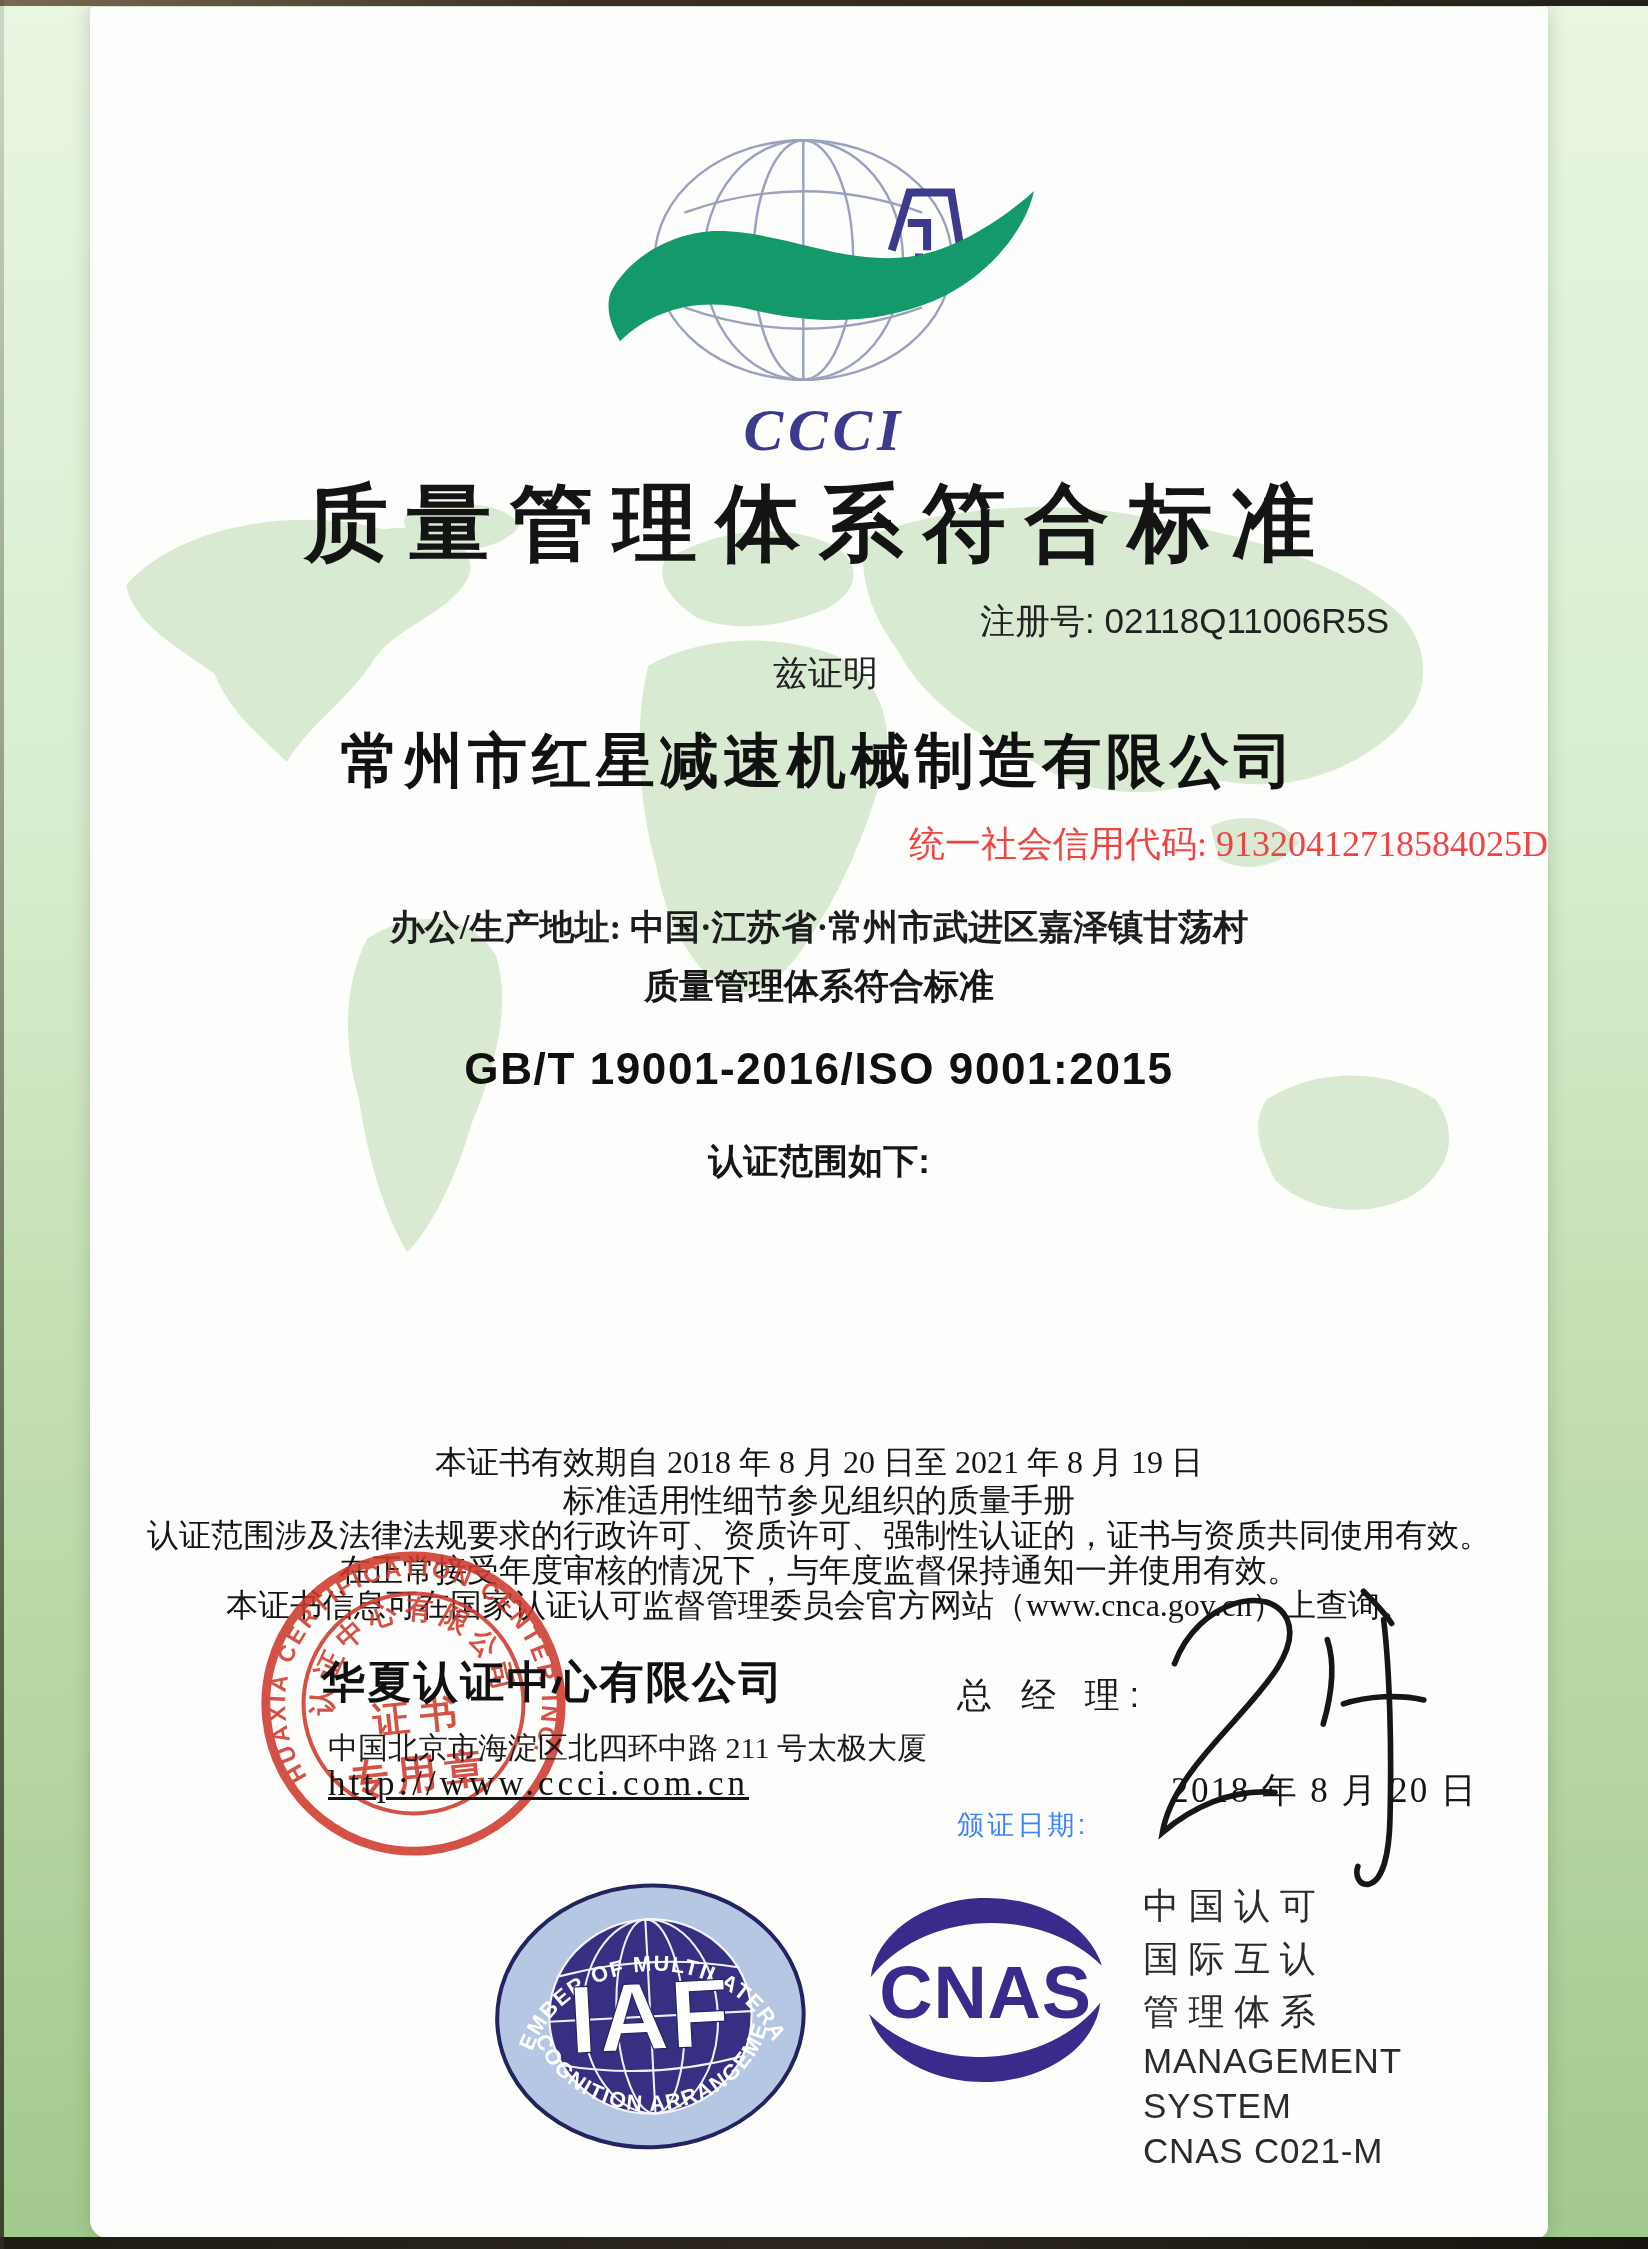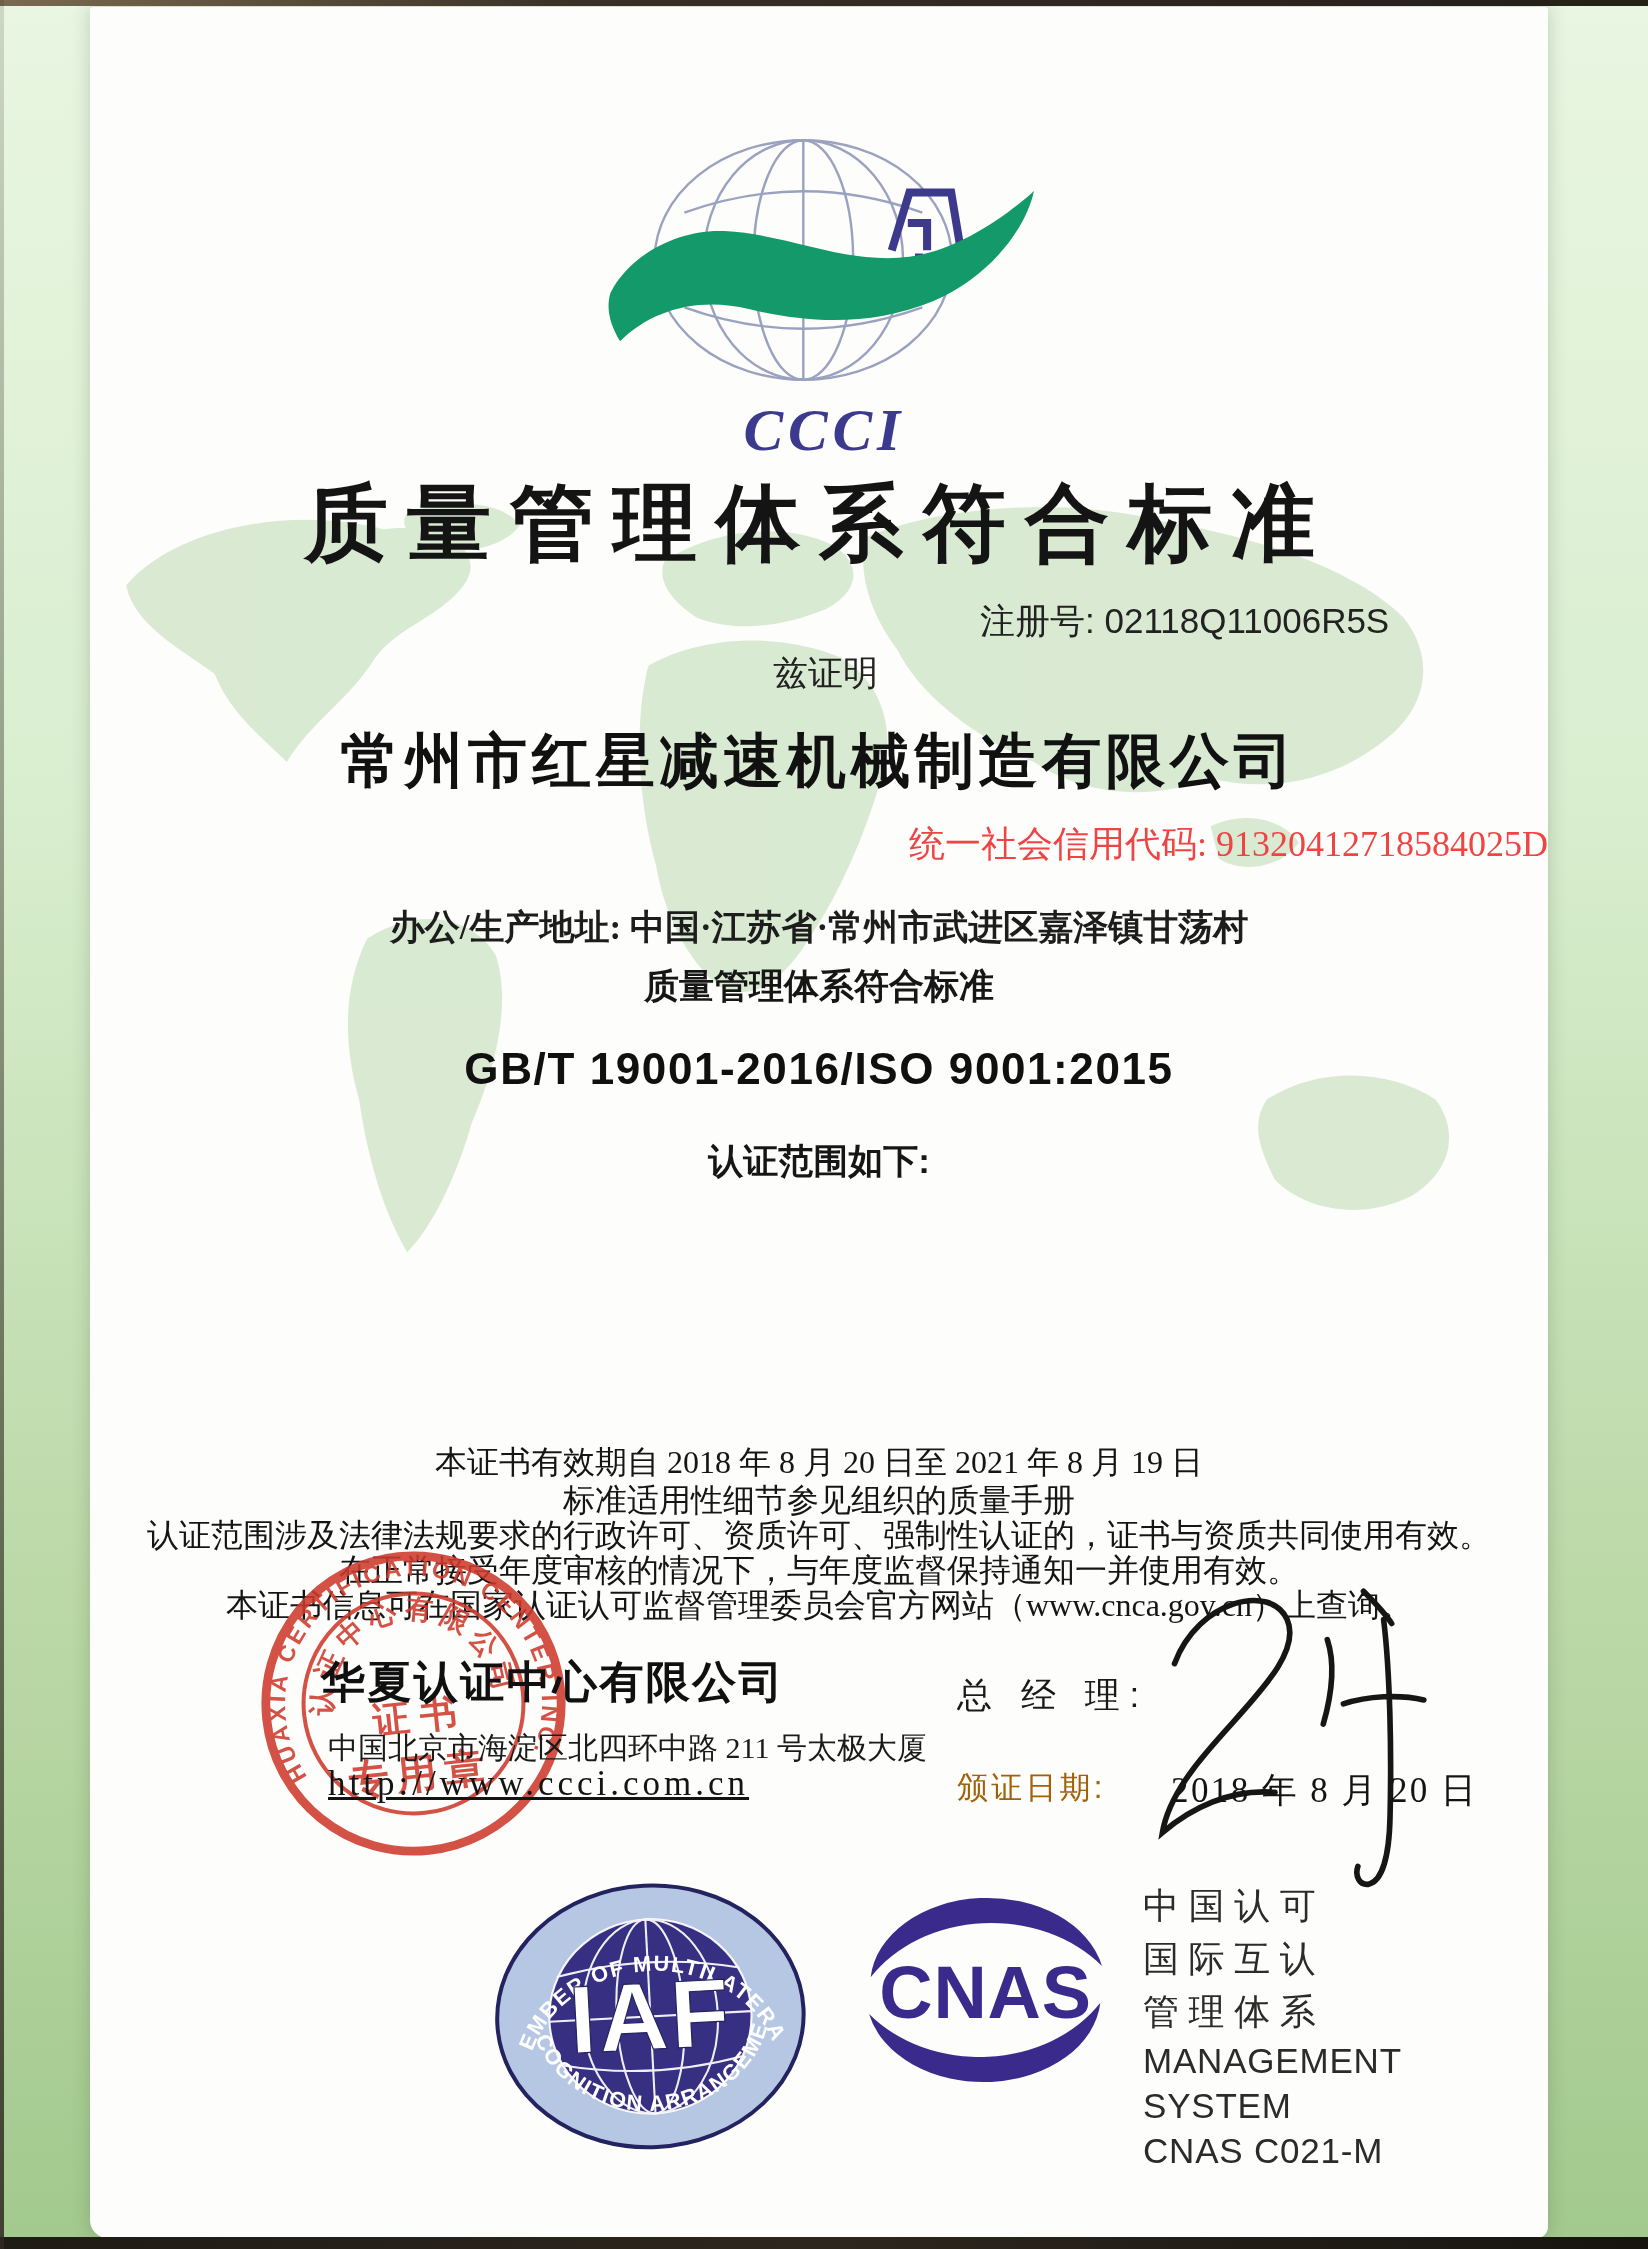--- a/index.html
+++ b/index.html
@@ -25,21 +25,21 @@
   #conform{top:956px;font-size:35px;font-weight:600;color:#161616;}
   #gbt{top:1037px;font-size:44px;font-weight:700;letter-spacing:1.6px;color:#101010;}
   #scope-intro{top:1131px;font-size:35px;font-weight:700;color:#161616;}
   #scope{top:1250px;font-size:49px;font-weight:700;letter-spacing:2.4px;color:#0e0e0e;}
   .vline{font-size:32px;color:#151515;}
   #v1{top:1434px;}#v2{top:1472px;}#v3{top:1507px;}#v4{top:1542px;}#v5{top:1577px;}
   #issuer-name{left:231px;top:1646px;font-size:44px;font-weight:700;letter-spacing:2.4px;color:#101010;}
   #gm-label{left:867px;top:1665px;font-size:35px;letter-spacing:9.6px;color:#1a1a1a;}
   #issuer-addr{left:238px;top:1721px;font-size:30px;color:#1a1a1a;}
   #issuer-url{left:238px;top:1757px;font-size:35px;letter-spacing:4px;text-decoration:underline;color:#141414;}
-  #date-label{left:867px;top:1760px;font-size:31px;letter-spacing:3.2px;color:#a16207;}
+  #date-label{left:867px;top:1800px;font-size:27px;letter-spacing:3.2px;color:#3b82f6;}
   #date-value{left:1081px;top:1760px;font-size:35px;letter-spacing:2.4px;color:#141414;}
   #accr{left:1053px;top:1872px;color:#2b2b2b;}
   #accr .zh{font-size:36px;letter-spacing:9.6px;line-height:53px;}
   #accr .en{font-size:35px;letter-spacing:0.8px;line-height:45px;}
   svg text{user-select:none;}
 </style>
 </head>
 <body>
 
 <div id="canvas">

